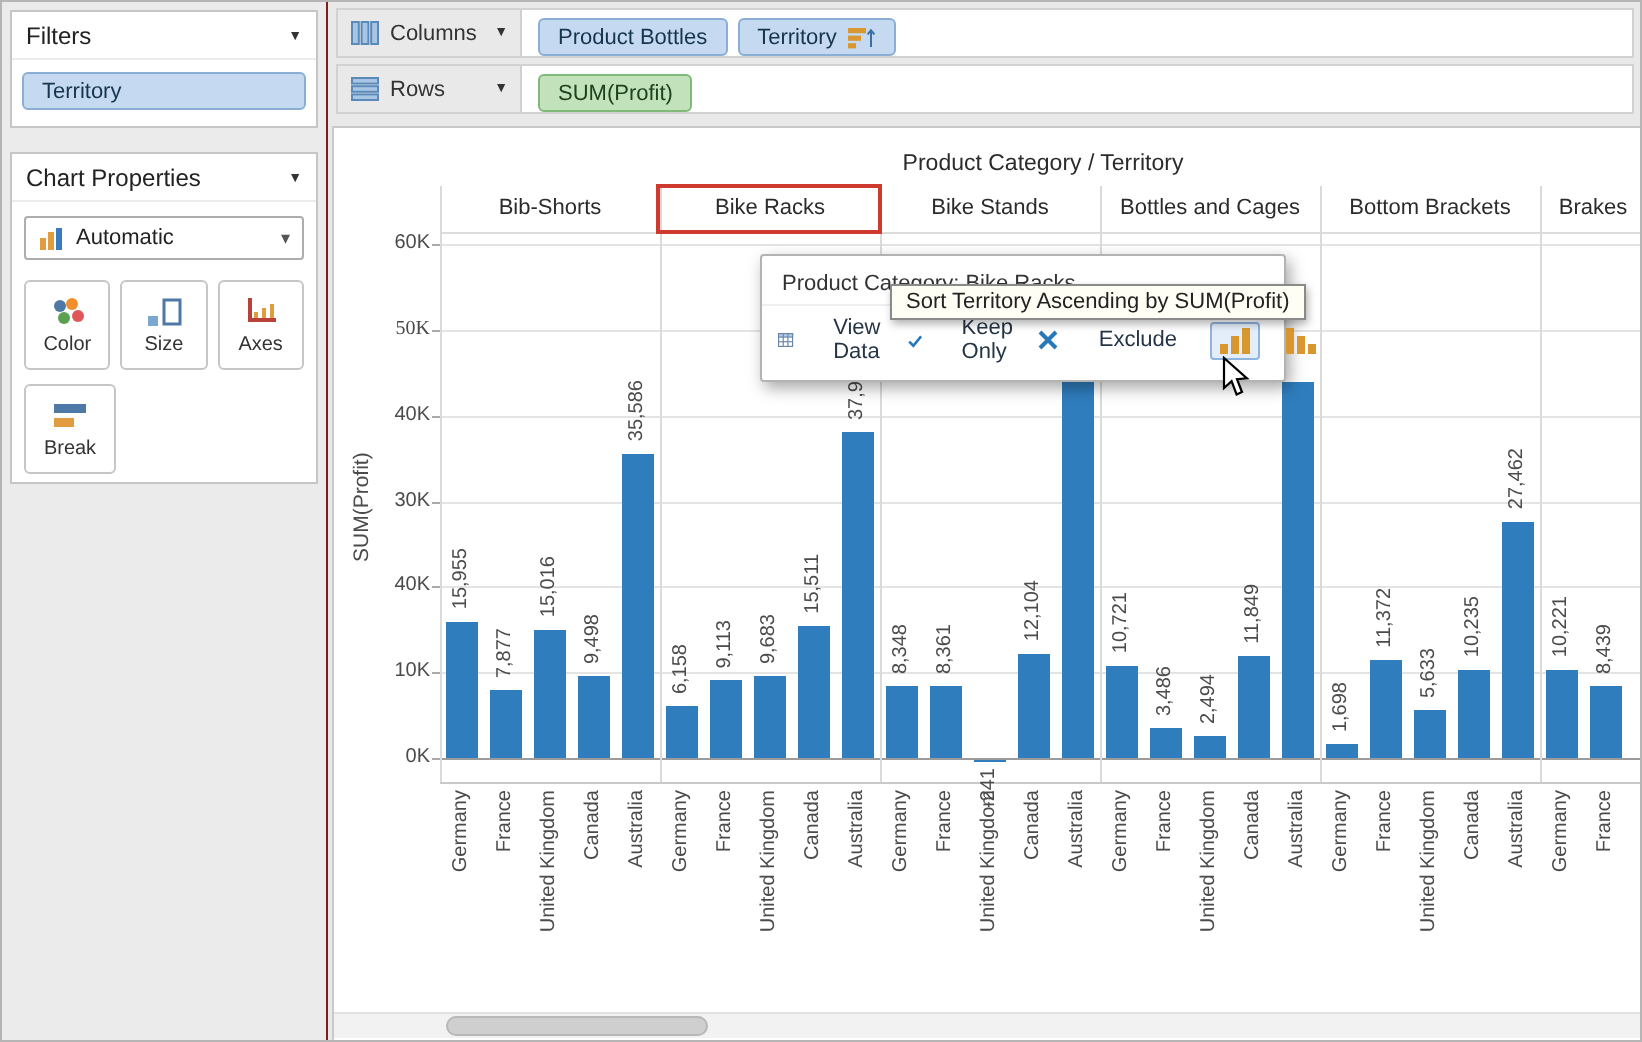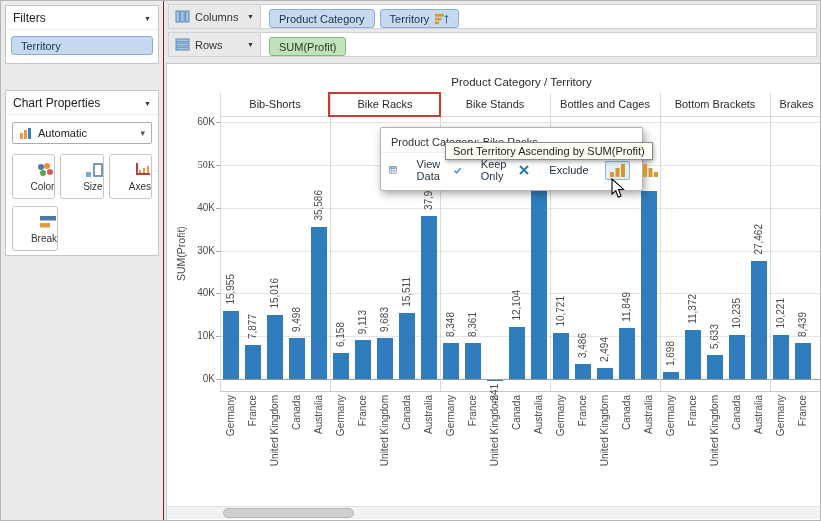--- a/index.html
+++ b/index.html
@@ -2,32 +2,32 @@
 <html><head>
 <meta charset="utf-8">
 <style>
   * { box-sizing: border-box; margin: 0; padding: 0; }
   body { font-family: "Liberation Sans", "DejaVu Sans", sans-serif; background:#fff; }
   .app { position:relative; width:821px; height:521px; background:#e9e9e9; border:1px solid #b5b5b5; overflow:hidden; font-size:11px; color:#222; }
 
   
   .sidebar { position:absolute; left:0; top:0; width:163px; height:100%; background:#ebebeb; border-right:1px solid #7f1d1d; }
   .card { background:#fff; border:1px solid #c6c6c6; margin:4px; }
-  .card + .card { margin-top:26px; }
+  .card + .card { margin-top:12px; }
   .card-head { display:flex; align-items:center; justify-content:space-between; padding:5px 7px 4px; font-size:12px; color:#222; border-bottom:1px solid #ececec; }
   .caret { font-size:7px; color:#333; }
   .pill { display:inline-flex; align-items:center; gap:6px; height:19px; padding:0 9px; border-radius:3px; font-size:11px; white-space:nowrap; }
   .pill-dim { background:#c5daf0; border:1px solid #8aaed4; color:#17344f; }
   .pill-measure { background:#c2e2bc; border:1px solid #81b97a; color:#1d421d; }
   .pill-filter { display:flex; margin:6px 5px 8px; }
   .scope-row { font-weight:bold; font-size:12px; padding:4px 8px 5px; border-bottom:1px solid #e6e6e6; }
   .dropdown { margin:7px 6px; height:22px; border:1px solid #adadad; border-radius:2px; background:#fff; display:flex; align-items:center; gap:6px; padding:0 6px; font-size:11px; color:#222; }
   .chev { margin-left:auto; font-size:9px; color:#555; }
   .btn-grid { display:flex; gap:5px; padding:3px 6px 4px; }
-  .prop-btn { width:46px; height:45px; background:#fff; border:1px solid #c6c6c6; border-radius:3px; display:flex; flex-direction:column; align-items:flex-end; justify-content:center; gap:3px; font-size:10px; color:#333; font-family:inherit; cursor:default; }
+  .prop-btn { width:46px; height:45px; background:#fff; border:1px solid #c6c6c6; border-radius:3px; display:flex; flex-direction:column; align-items:center; justify-content:center; gap:3px; font-size:10px; color:#333; font-family:inherit; cursor:default; }
 
   
   .shelves { position:absolute; left:165px; top:0; right:0; height:62px; }
   .shelf-row { position:absolute; left:2px; right:3px; height:25px; background:#fff; border:1px solid #d2d2d2; border-radius:0; display:flex; align-items:flex-end; }
   .shelf-row.r1 { top:3px; } .shelf-row.r2 { top:31px; }
   .shelf-label { width:92px; align-self:stretch; background:#e9e9e9; border-right:1px solid #d0d0d0; display:flex; align-items:center; gap:5px; padding:0 6px; font-size:11px; color:#333; }
   .shelf-label .caret { margin-left:auto; }
   .shelf-row .pill { margin-left:8px; }
   .shelf-row .pill + .pill { margin-left:5px; }
 
@@ -136,21 +136,21 @@
       <div class="shelf-label">
         <svg width="15" height="13" viewBox="0 0 15 13">
           <rect x="1" y="1" width="3.4" height="11" fill="#a8c6e4" stroke="#5b8ab8"></rect>
             <rect x="5.8" y="1" width="3.4" height="11" fill="#a8c6e4" stroke="#5b8ab8"></rect>
             <rect x="10.6" y="1" width="3.4" height="11" fill="#a8c6e4" stroke="#5b8ab8"></rect>
         </svg>
         <span>Columns</span>
         <span class="caret">▼</span>
       </div>
       <div class="pill pill-dim">
-        <span>Product Category</span>
+        <span>Product Bottles</span>
       </div>
       <div class="pill pill-dim">
         <span>Territory</span>
         <svg width="14" height="12" viewBox="0 0 14 12">
           <rect x="0" y="1" width="9" height="2.6" fill="#d9982f"></rect>
             <rect x="0" y="4.8" width="6.5" height="2.6" fill="#d9982f"></rect>
             <rect x="0" y="8.6" width="4" height="2.6" fill="#d9982f"></rect>
           <path d="M11.5 10.5 V2.5 M9.8 4.2 L11.5 2.2 L13.2 4.2" stroke="#3a6ea5" fill="none"></path>
         </svg>
       </div>

